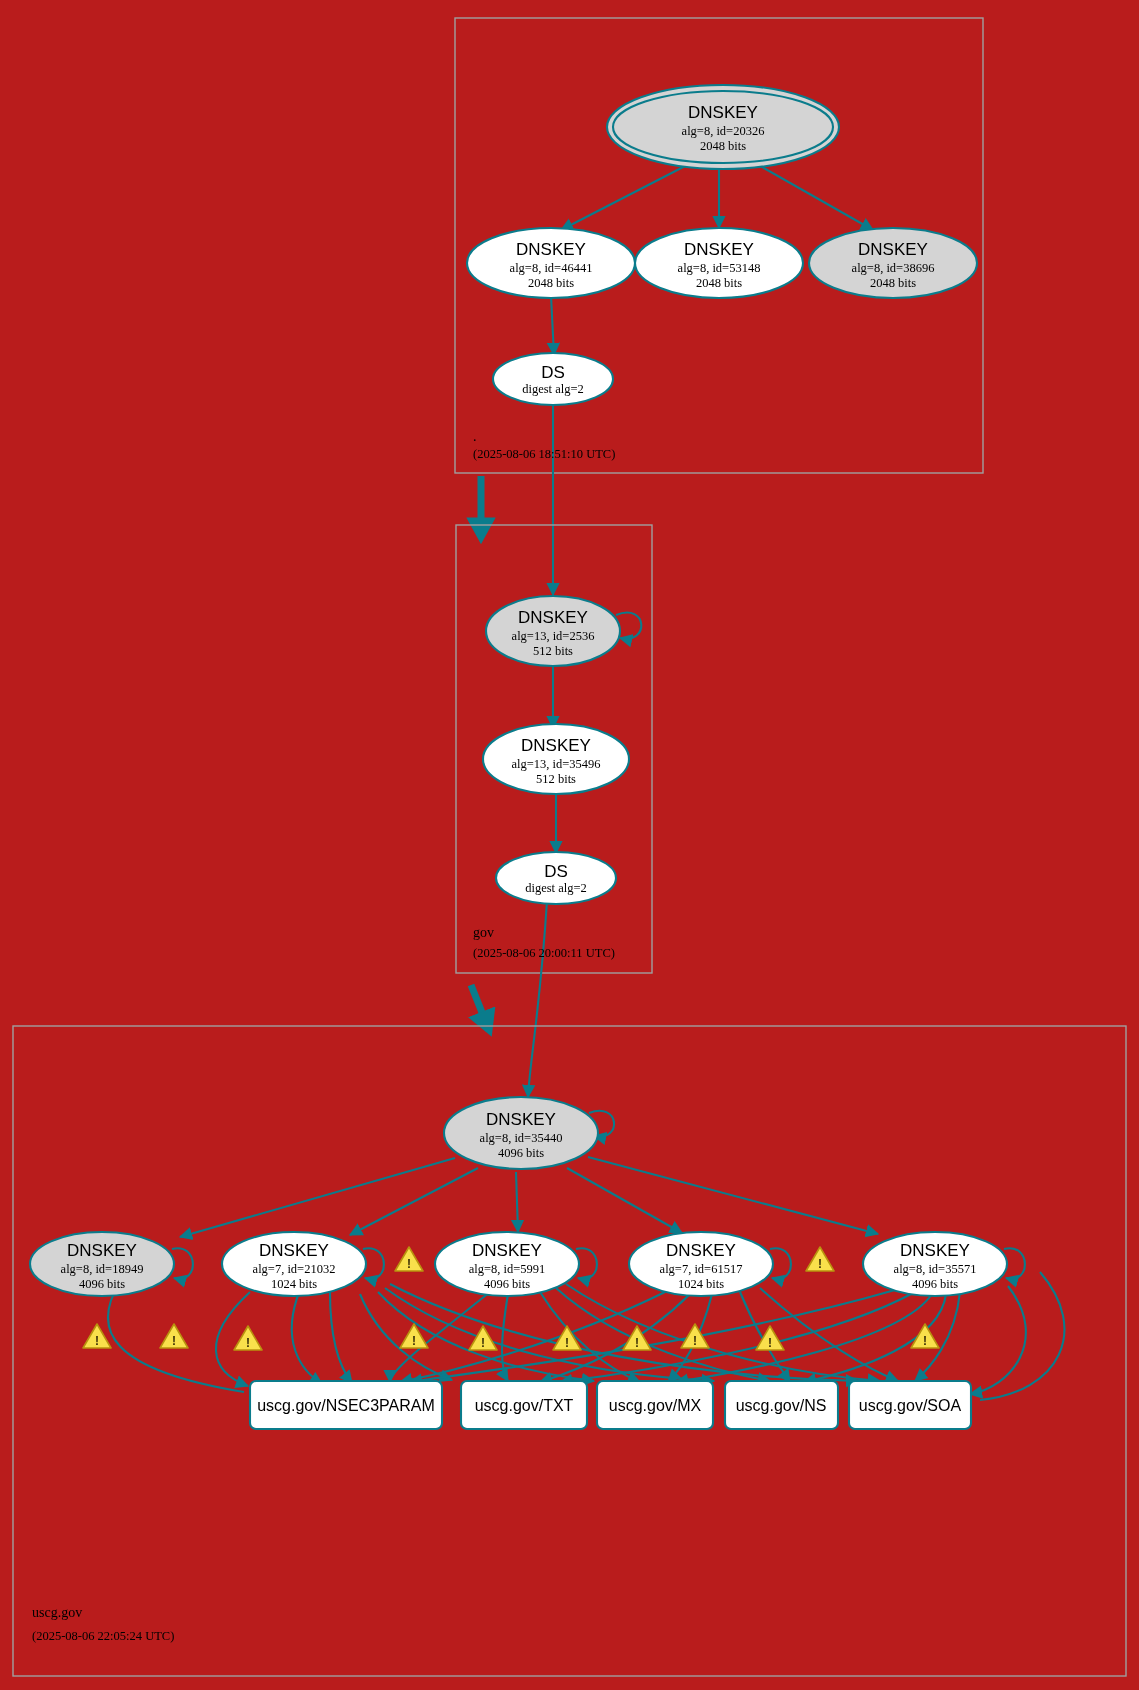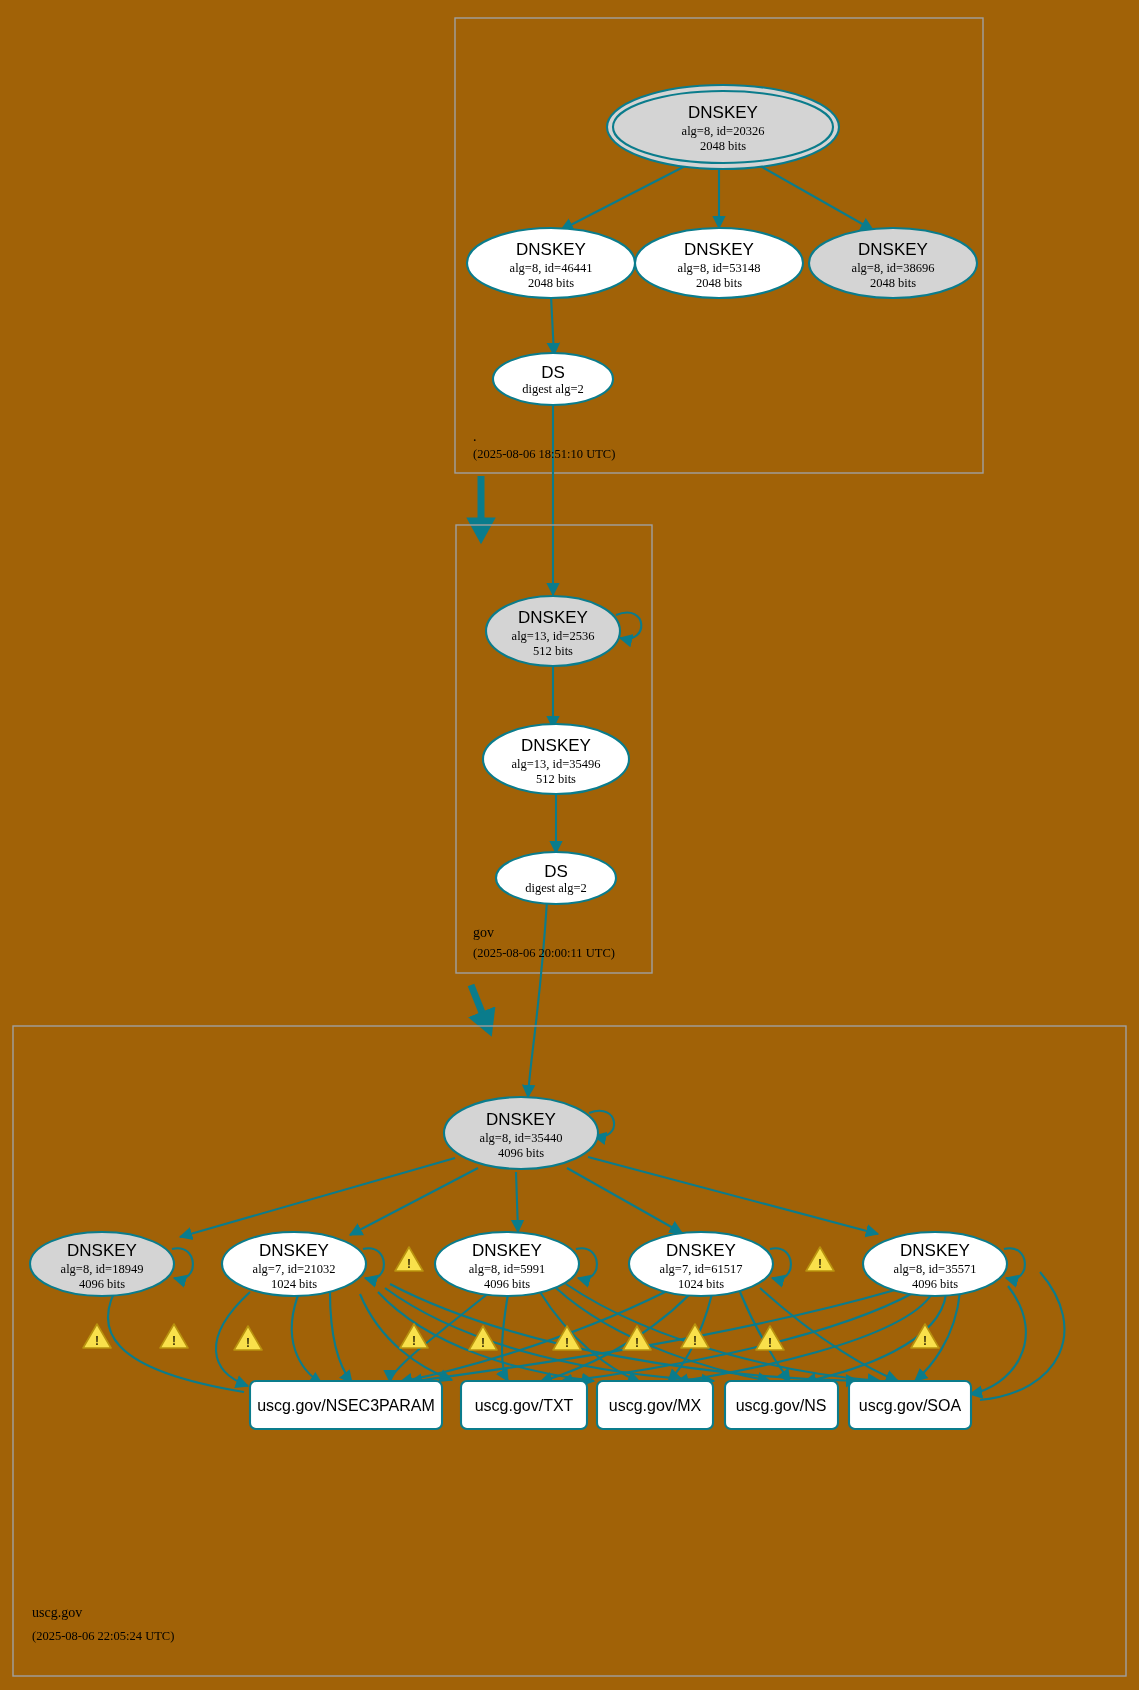--- a/index.html
+++ b/index.html
@@ -1,17 +1,17 @@
 <!DOCTYPE html>
 <html><head>
 <meta charset="utf-8">
 <style>
   html,body{margin:0;padding:0;background:#ffffff;}
   body{font-family:"Liberation Sans", sans-serif;}
-  #stage{position:relative;width:1139px;height:1690px;overflow:hidden;background:#a16207;}
+  #stage{position:relative;width:1139px;height:1690px;overflow:hidden;background:#b91c1c;}
   svg#graph{position:absolute;left:0;top:0;width:1139px;height:1690px;}
 
   .zone-rect{fill:none;stroke:#a0a0a0;stroke-width:1.4;}
   .edge{fill:none;stroke:#0a7c8c;stroke-width:2.1;}
   .edge-thick{fill:none;stroke:#0a7c8c;stroke-width:7;}
   .node-ell{stroke:#0a7c8c;stroke-width:2.1;}
   .fill-white{fill:#ffffff;}
   .fill-gray{fill:#d4d4d4;}
   .rr-box{fill:#ffffff;stroke:#0a7c8c;stroke-width:2.1;}
 

